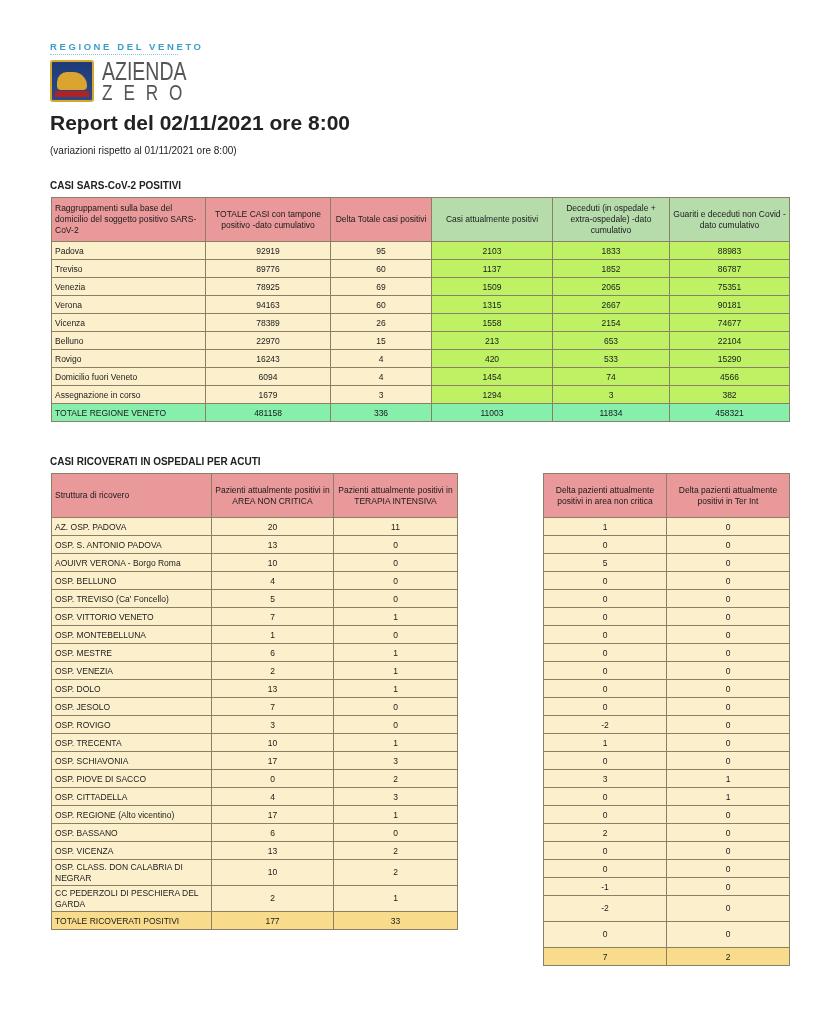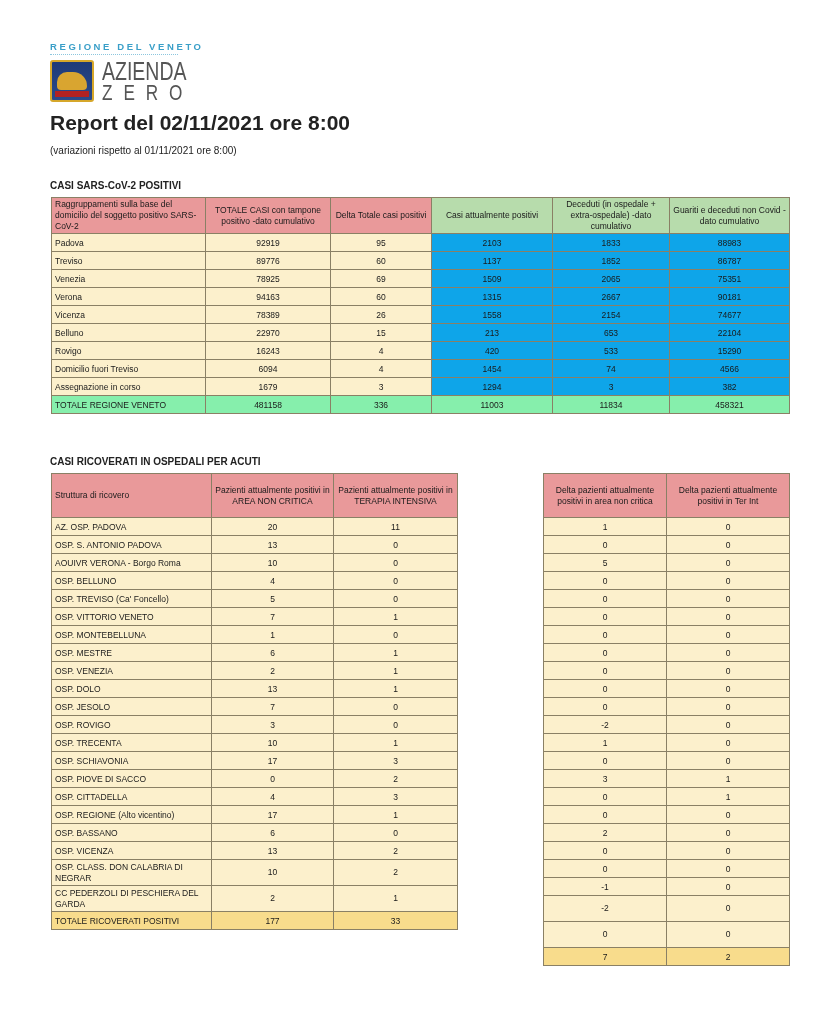--- a/index.html
+++ b/index.html
@@ -23,21 +23,21 @@
 
   table { border-collapse:collapse; position:absolute; table-layout:fixed; }
   td, th { border:1px solid #8a8065; font-size:8.5px; padding:0 3px; box-sizing:border-box;
            font-weight:normal; }
   th { background:#e9999a; line-height:11px; }
   th.l { text-align:left; }
   th.c { text-align:center; }
   th.g { background:#b7dcac; }
   td { height:18px; text-align:center; background:#fcf0cc; }
   td.l { text-align:left; }
-  td.g { background:#0ea5e9; }
+  td.g { background:#bef264; }
   tr.total td { background:#86efac; }
   tr.total2 td { background:#f8dc8c; }
   tr.tall td { height:26px; line-height:11px; }
   table.t1 { left:51px; top:197px; width:738px; }
   table.t2 { left:51px; top:473px; width:406px; }
   table.t3 { left:543px; top:473px; width:246px; }
 </style>
 </head>
 <body>
 
@@ -56,21 +56,21 @@
 <table class="t1">
   <colgroup>
       <col style="width:154px">
       <col style="width:125px">
       <col style="width:101px">
       <col style="width:121px">
       <col style="width:117px">
       <col style="width:120px">
     </colgroup>
   <thead>
-    <tr style="height:36px">
+    <tr style="height:44px">
       <th class="l">Raggruppamenti sulla base del domicilio del soggetto positivo SARS-CoV-2</th>
       <th class="c">TOTALE CASI con tampone positivo -dato cumulativo</th>
       <th class="c">Delta Totale casi positivi</th>
       <th class="c g">Casi attualmente positivi</th>
       <th class="c g">Deceduti (in ospedale + extra-ospedale) -dato cumulativo</th>
       <th class="c g">Guariti e deceduti non Covid - dato cumulativo</th>
     </tr>
   </thead>
   <tbody id="t1body">
       <tr>
@@ -123,21 +123,21 @@
       </tr>
       <tr>
         <td class="l">Rovigo</td>
         <td class="">16243</td>
         <td class="">4</td>
         <td class=" g">420</td>
         <td class=" g">533</td>
         <td class=" g">15290</td>
       </tr>
       <tr>
-        <td class="l">Domicilio fuori Treviso</td>
+        <td class="l">Domicilio fuori Veneto</td>
         <td class="">6094</td>
         <td class="">4</td>
         <td class=" g">1454</td>
         <td class=" g">74</td>
         <td class=" g">4566</td>
       </tr>
       <tr>
         <td class="l">Assegnazione in corso</td>
         <td class="">1679</td>
         <td class="">3</td>

